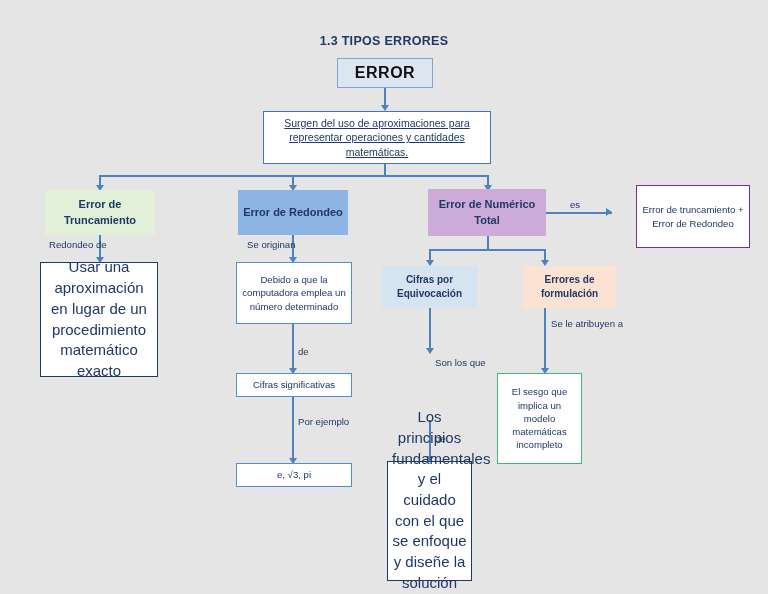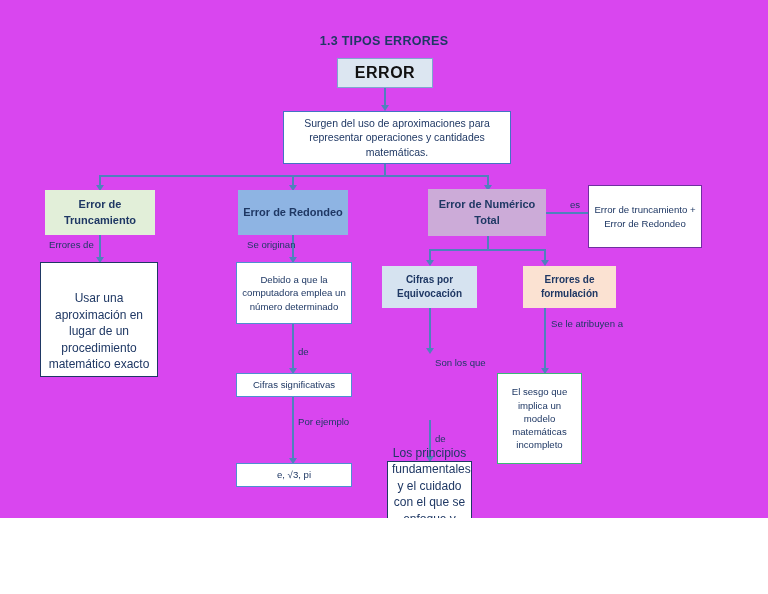--- a/index.html
+++ b/index.html
@@ -6,22 +6,22 @@
     margin: 0;
     padding: 0;
     background: #ffffff;
   }
   body {
     font-family: "Liberation Sans", sans-serif;
   }
   #canvas {
     position: relative;
     width: 768px;
-    height: 518px;
-    background: #d946ef;
+    height: 594px;
+    background: #e5e5e5;
     overflow: hidden;
   }
 
   
   .title {
     position: absolute;
     left: 0;
     top: 34px;
     width: 768px;
     text-align: center;
@@ -87,22 +87,21 @@
   }
   .n-peach-fill {
     background: #fbe2d2;
     border: none;
     font-weight: bold;
     font-size: 10px;
   }
   .n-navy-box {
     background: #ffffff;
     border: 1.3px solid #1f3864;
-    font-size: 12px;
-    align-items: flex-end;
+    font-size: 15px;
   }
   .n-lightblue-box {
     background: #ffffff;
     border: 1.2px solid #4f8fd0;
     font-size: 9.6px;
   }
   .n-purple-box {
     background: #ffffff;
     border: 1.4px solid #7030a0;
     font-size: 9.6px;
@@ -154,21 +153,21 @@
 
   <div class="title">1.3 TIPOS ERRORES</div>
 
   <div class="node n-error" style="left:337px; top:58px; width:96px; height:30px;">
     <span>ERROR</span>
   </div>
 
   <div class="vline" style="left:384.2px; top:88px; height:19px;"></div>
   <div class="arrow-down" style="left:380.8px; top:105px;"></div>
 
-  <div class="node n-desc" style="left:283px; top:111px; width:228px; height:53px;">
+  <div class="node n-desc" style="left:263px; top:111px; width:228px; height:53px;text-decoration:underline;">
     <span>Surgen del uso de aproximaciones para representar operaciones y cantidades matemáticas.</span>
   </div>
 
   <div class="vline" style="left:384.2px; top:164px; height:12px;"></div>
   <div class="hline" style="left:99px; top:175px; width:286px;"></div>
   <div class="hline" style="left:384px; top:175px; width:104px;"></div>
 
   <div class="vline" style="left:99px; top:175px; height:12px;"></div>
   <div class="arrow-down" style="left:95.6px; top:185px;"></div>
 
@@ -187,27 +186,27 @@
   </div>
 
   <div class="node n-blue-fill" style="left:238px; top:190px; width:110px; height:45px;">
     <span>Error de Redondeo</span>
   </div>
 
   <div class="hline" style="left:546px; top:212px; width:66px;"></div>
   <div class="arrow-right" style="left:606px; top:208px;"></div>
   <div class="edge-label" style="left:570px; top:199px;">es</div>
 
-  <div class="node n-purple-box" style="left:588px; top:185px; width:114px; height:63px;">
+  <div class="node n-purple-box" style="left:636px; top:185px; width:114px; height:63px;">
     <span>Error de truncamiento + Error de Redondeo</span>
   </div>
 
   <div class="vline" style="left:99px; top:235px; height:24px;"></div>
   <div class="arrow-down" style="left:95.6px; top:257px;"></div>
-  <div class="edge-label" style="left:49px; top:239px;">Errores de</div>
+  <div class="edge-label" style="left:49px; top:239px;">Redondeo de</div>
 
   <div class="node n-navy-box" style="left:40px; top:262px; width:118px; height:115px;">
     <span>Usar una aproximación en lugar de un procedimiento matemático exacto</span>
   </div>
 
   <div class="vline" style="left:292px; top:235px; height:24px;"></div>
   <div class="arrow-down" style="left:288.6px; top:257px;"></div>
   <div class="edge-label" style="left:247px; top:239px;">Se originan</div>
 
   <div class="node n-lightblue-box" style="left:236px; top:262px; width:116px; height:62px;">

